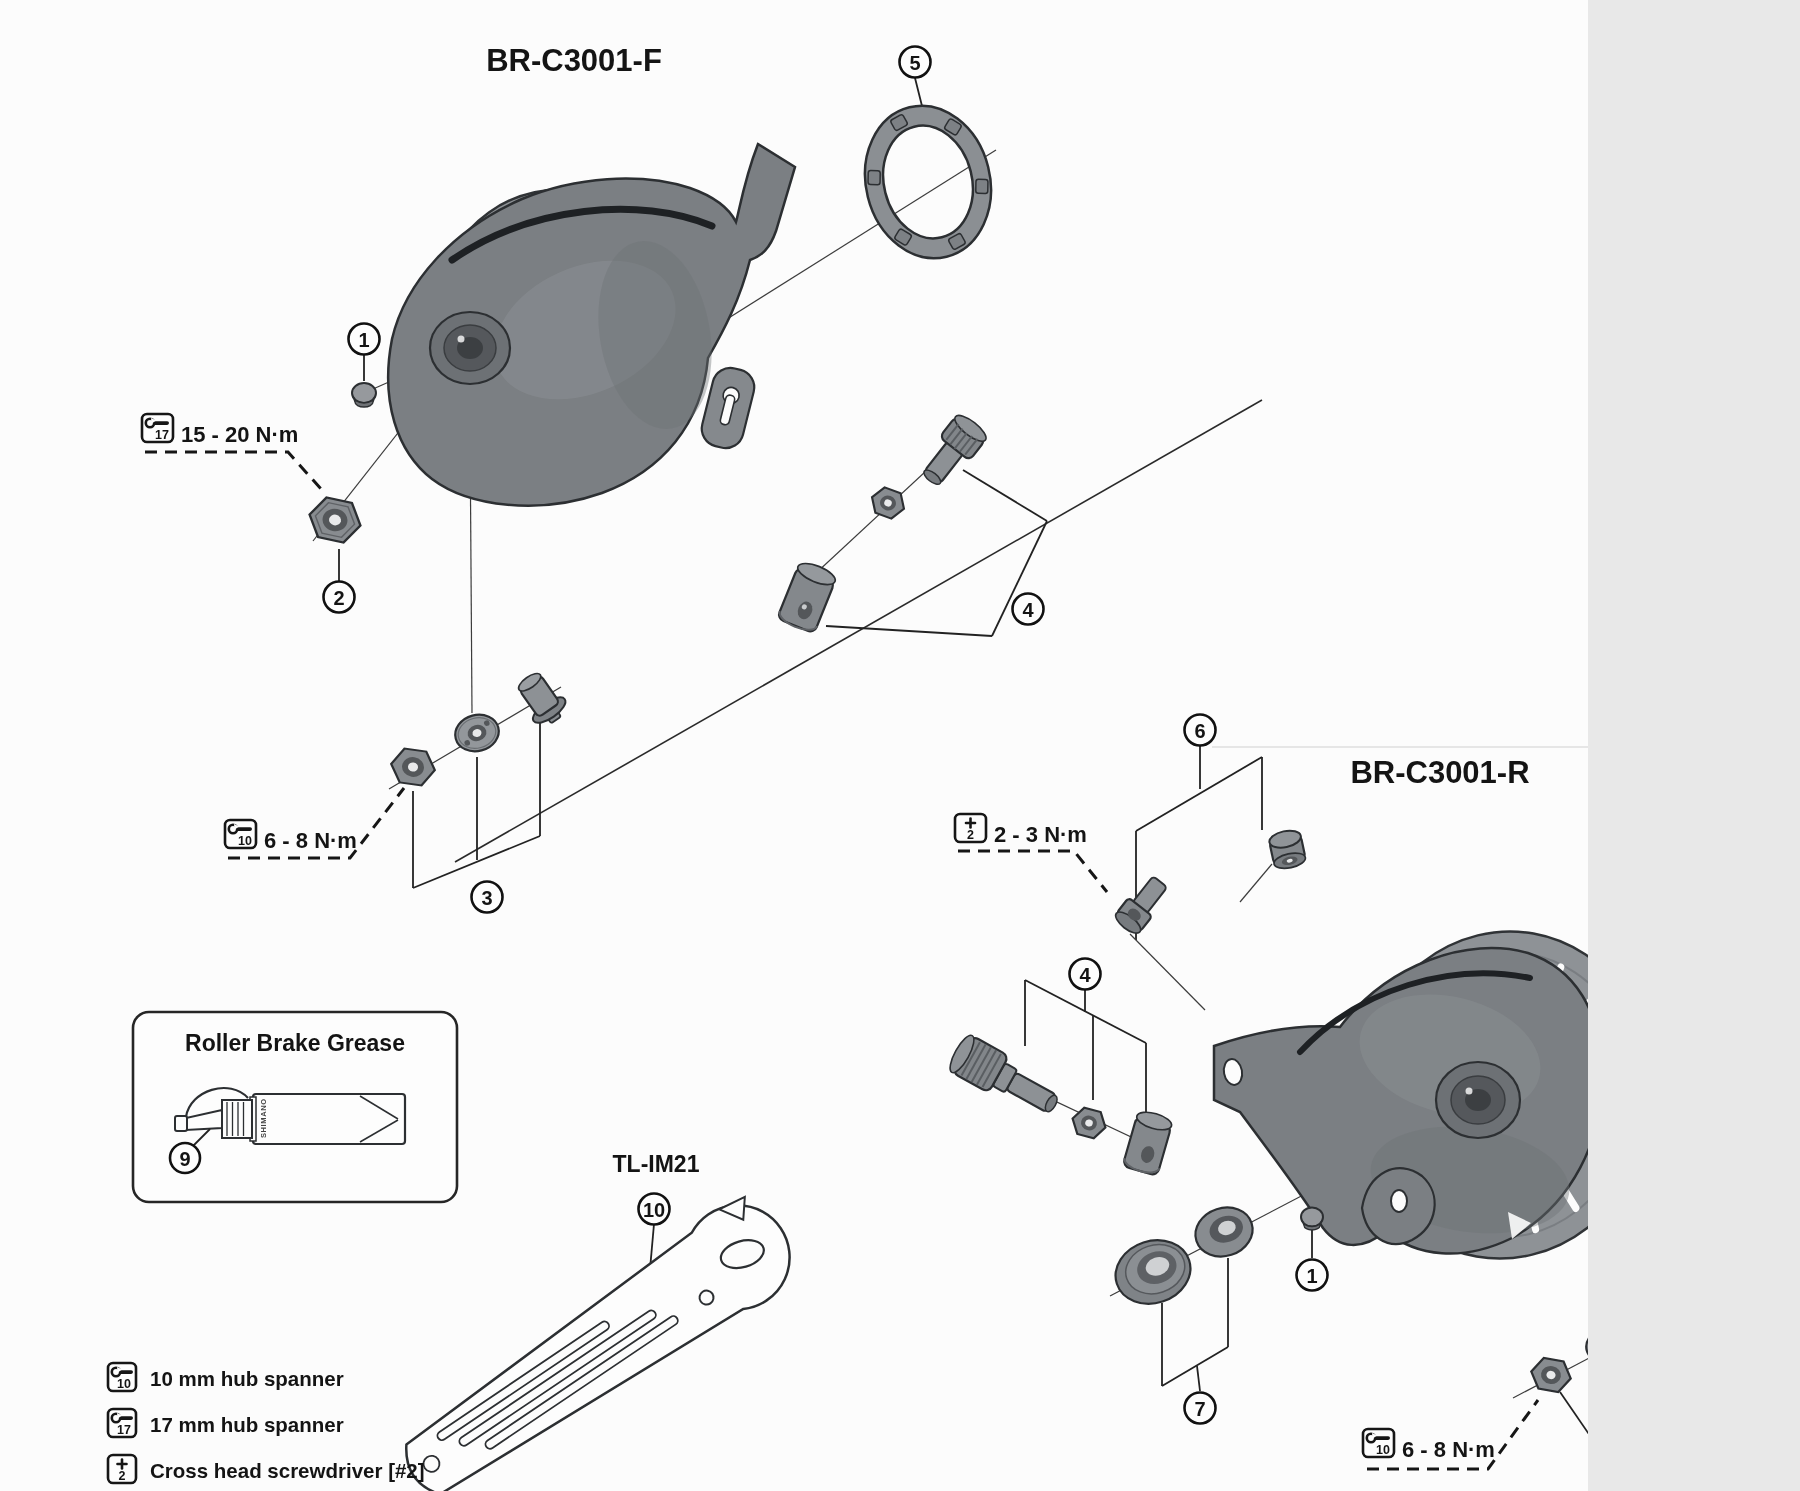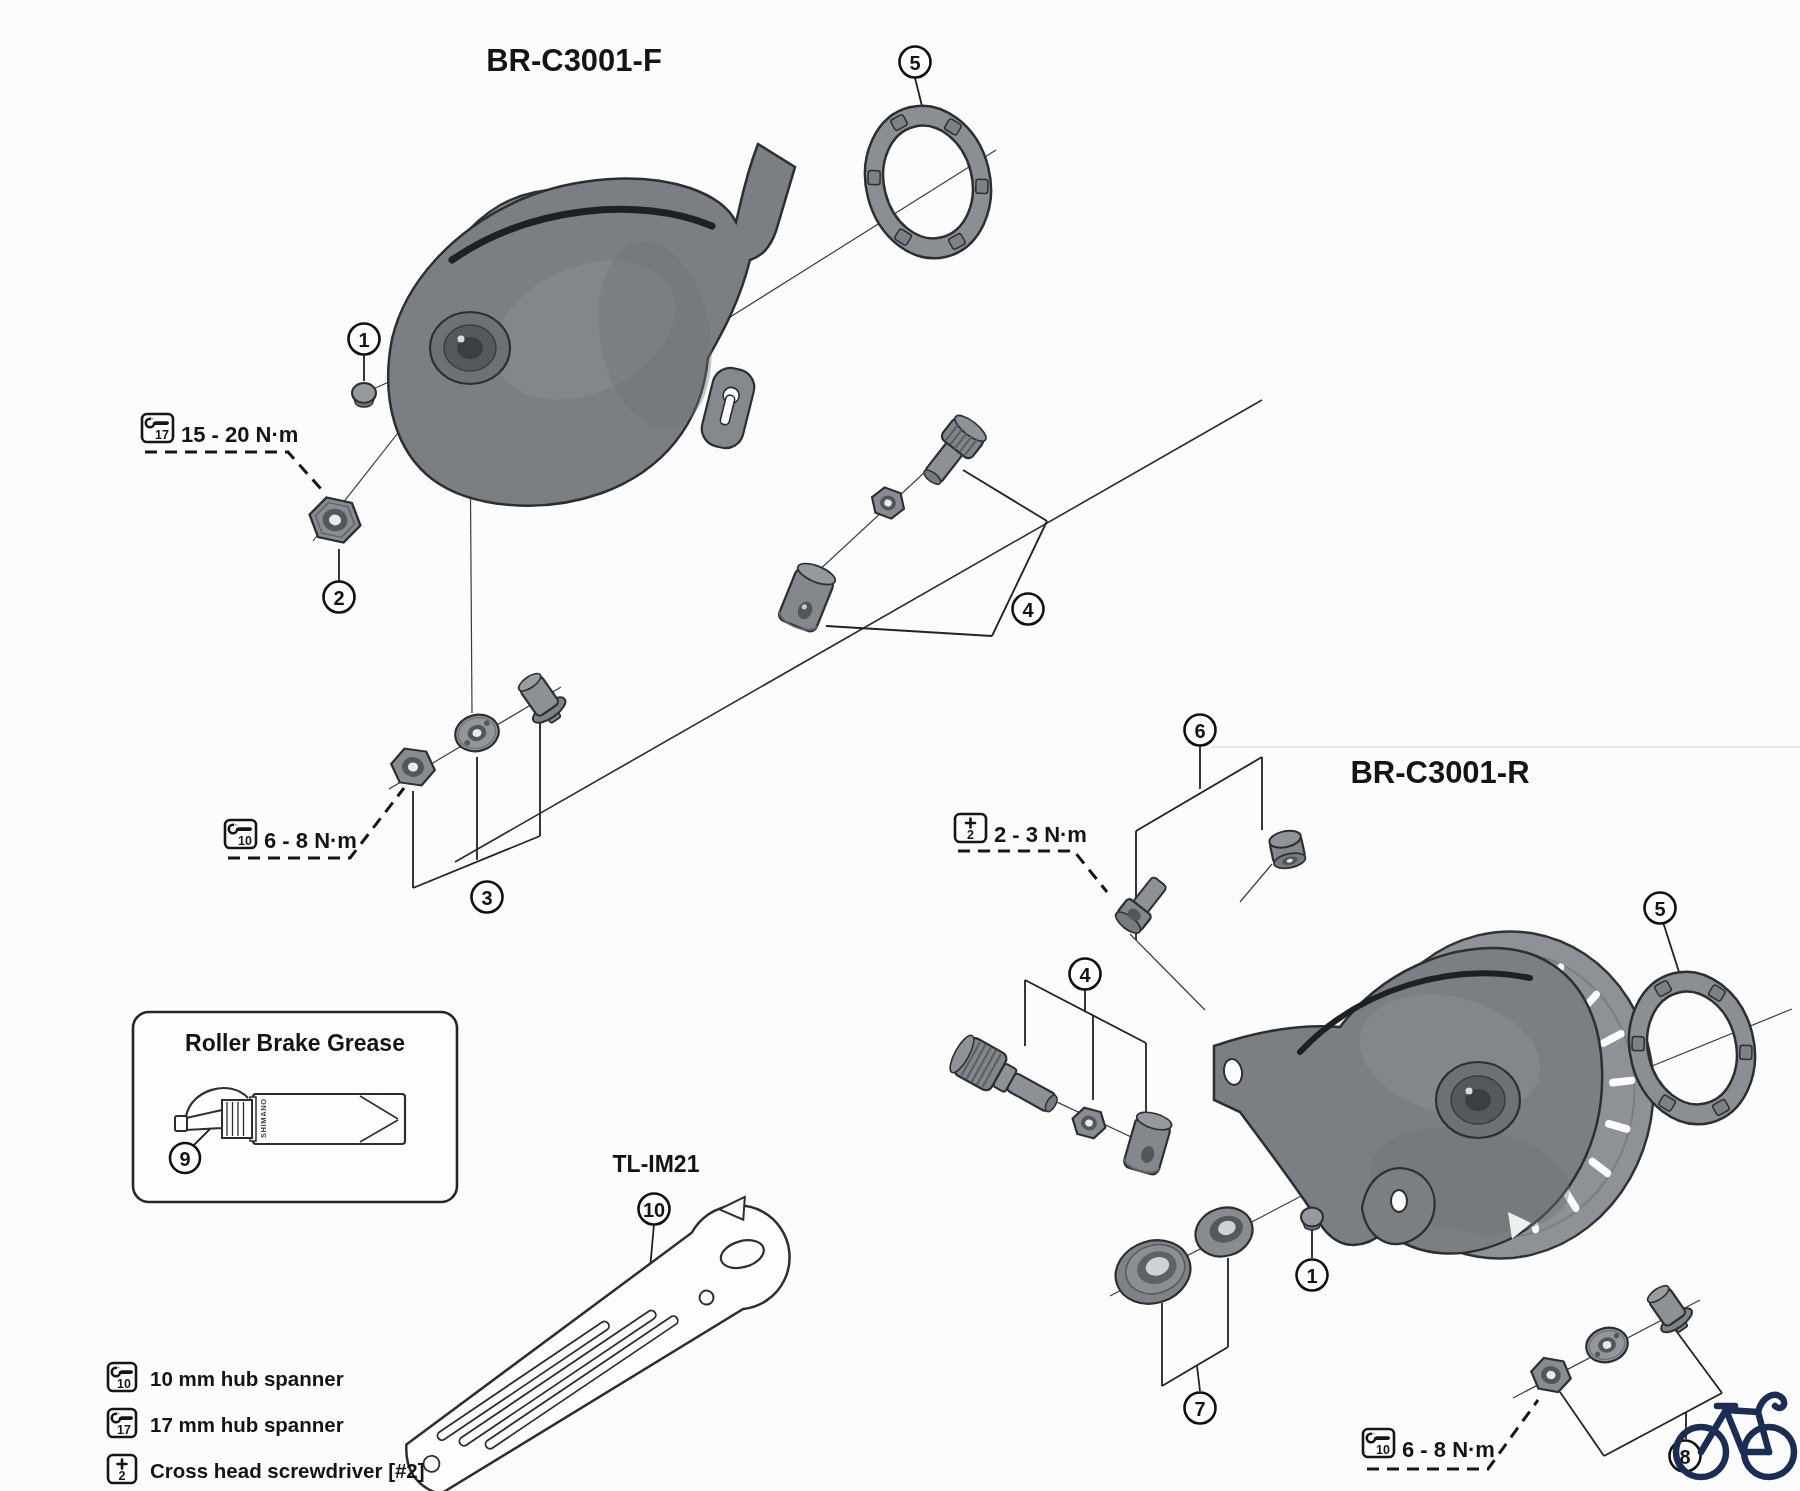--- a/index.html
+++ b/index.html
@@ -1,16 +1,16 @@
 <!DOCTYPE html>
 <html><head>
 <meta charset="utf-8">
 <style>
   html,body{margin:0;padding:0;background:#e8e8e8;}
-  .stage{position:relative;width:1800px;height:1491px;background:#fcfcfc;overflow:hidden;
+  .stage{position:relative;width:1588px;height:1491px;background:#fcfcfc;overflow:hidden;
          font-family:"Liberation Sans", sans-serif;}
   svg text{font-family:"Liberation Sans", sans-serif;fill:#141414;}
   .title-txt{font-size:31px;font-weight:bold;}
   .torque-txt{font-size:22px;font-weight:bold;}
   .legend-txt{font-size:20.5px;font-weight:bold;}
   .callout-txt{font-size:20px;font-weight:bold;}
   .icon-num{font-size:12.5px;font-weight:bold;}
   .box-title{font-size:23px;font-weight:bold;}
   .tube-txt{font-size:7.5px;font-weight:bold;letter-spacing:.6px;fill:#444;}
   .leader{stroke:#222;stroke-width:1.8;fill:none;}

